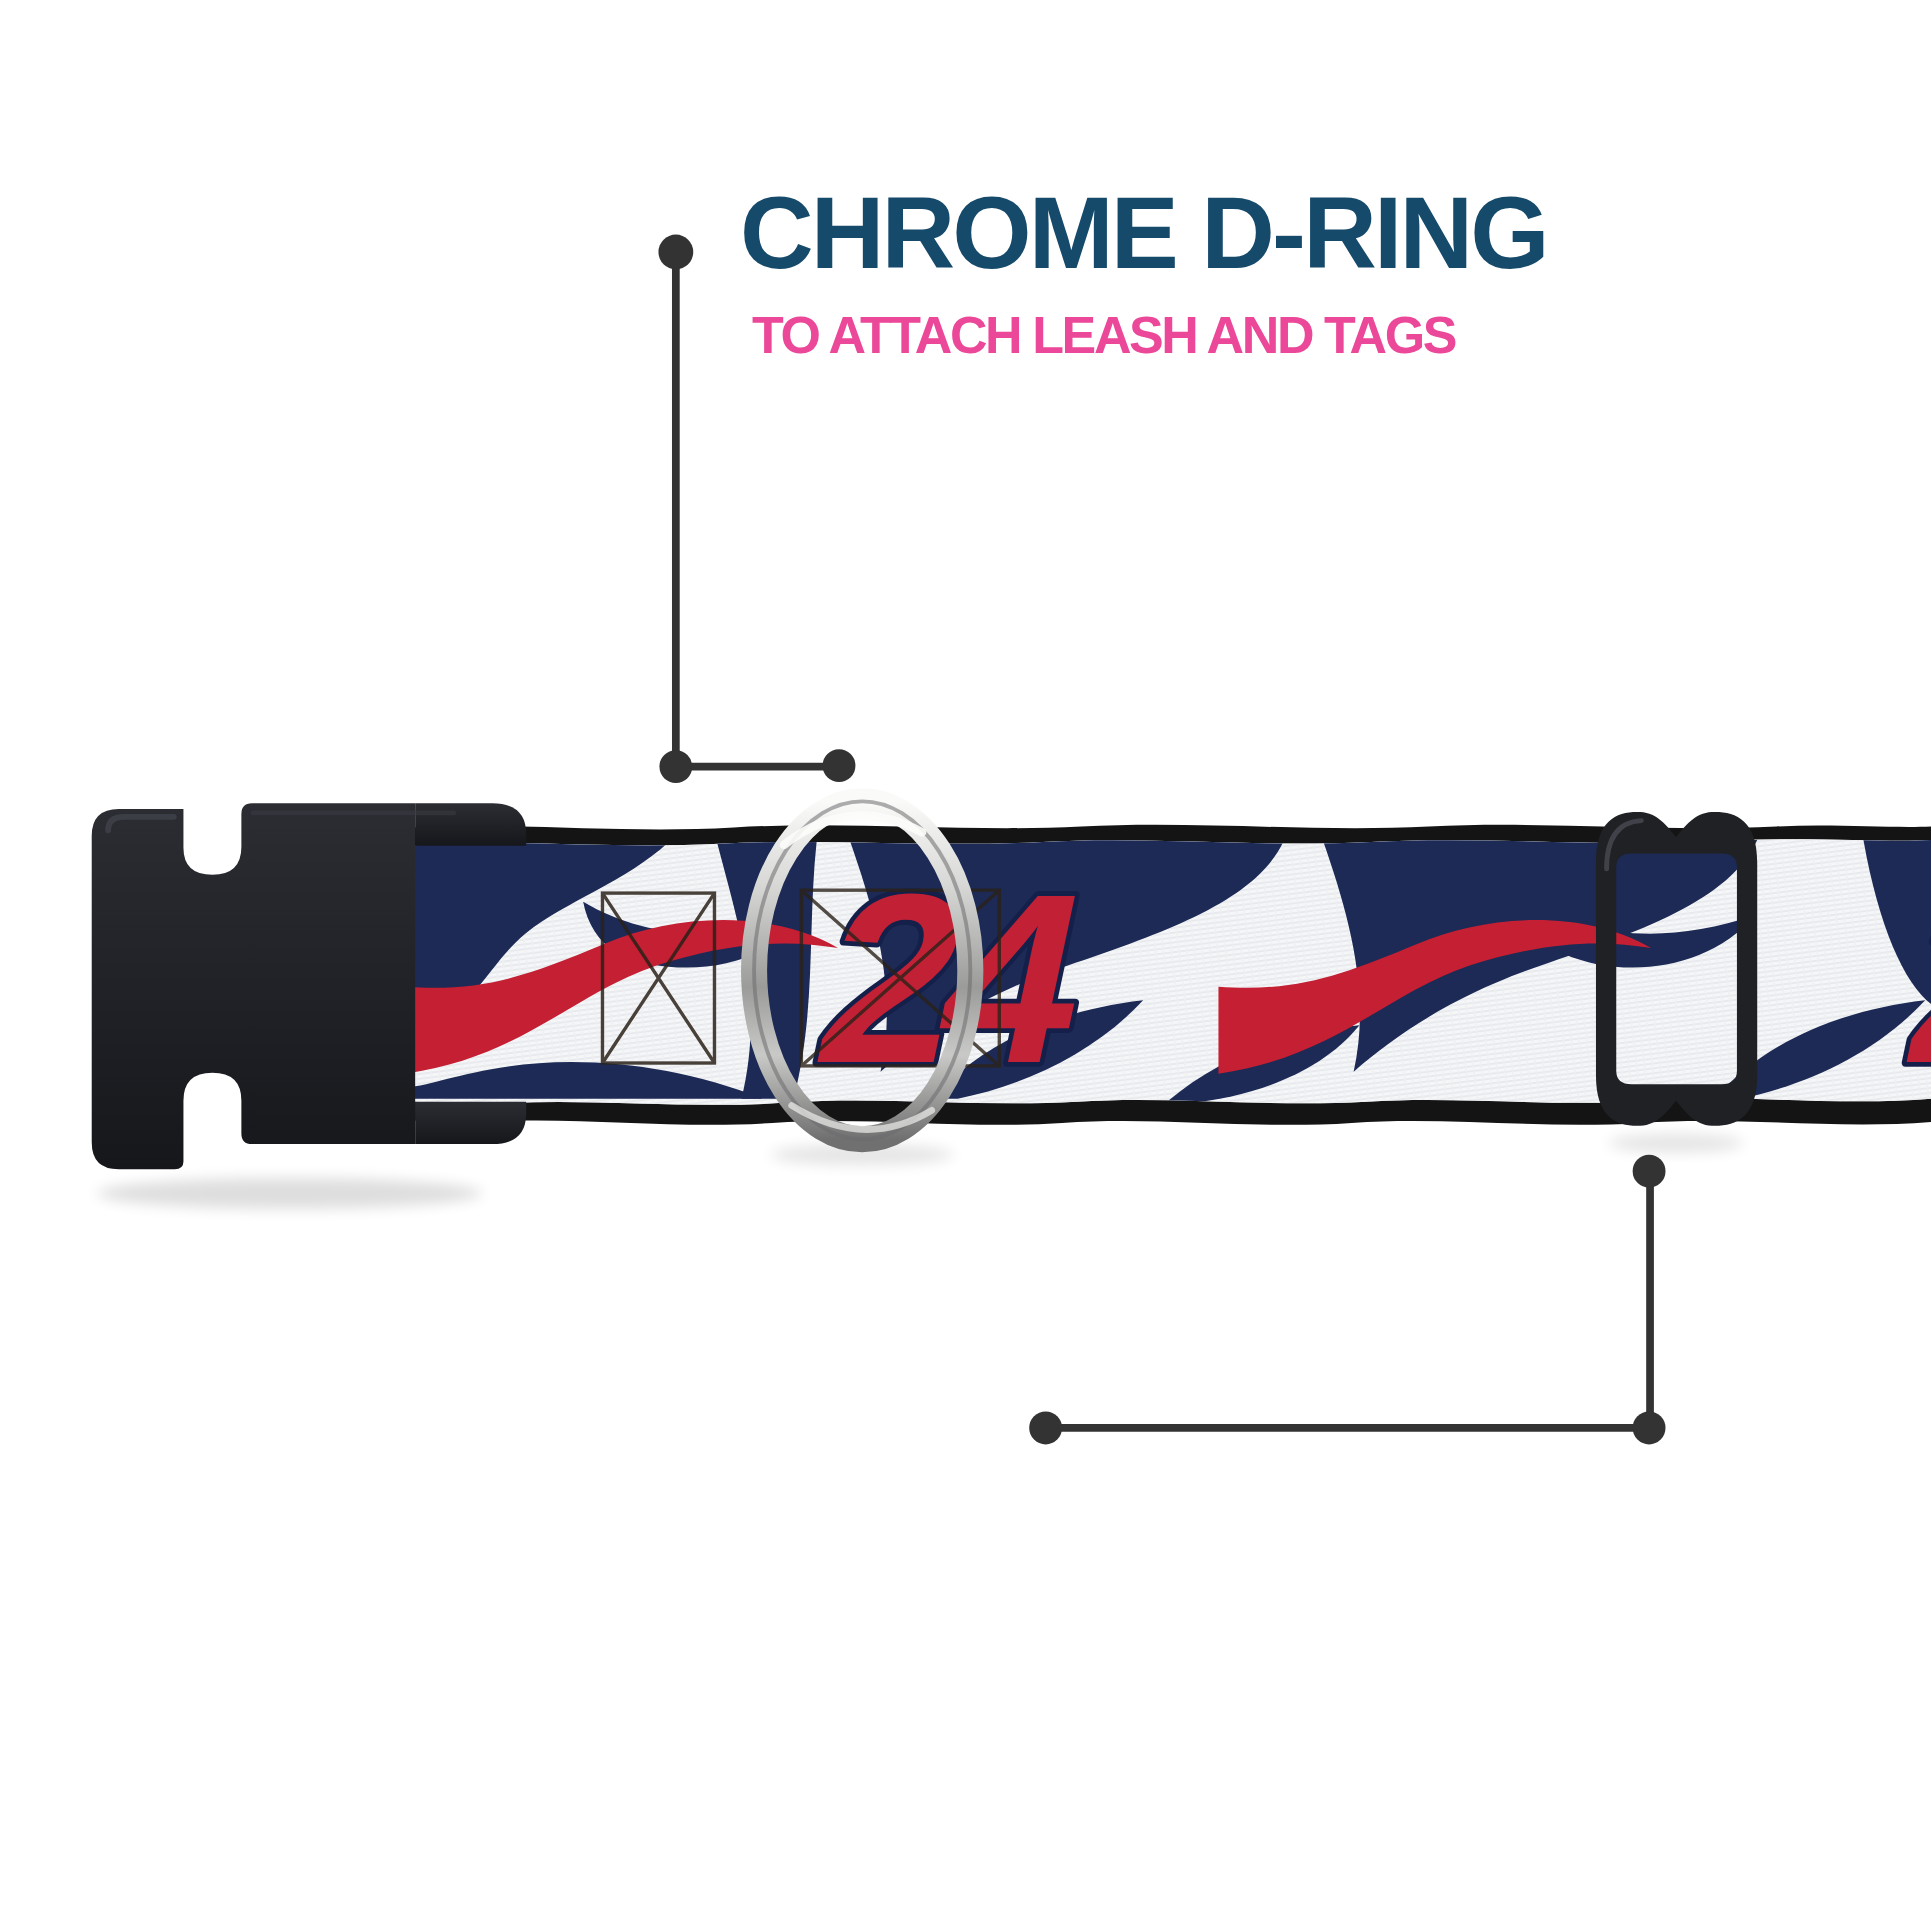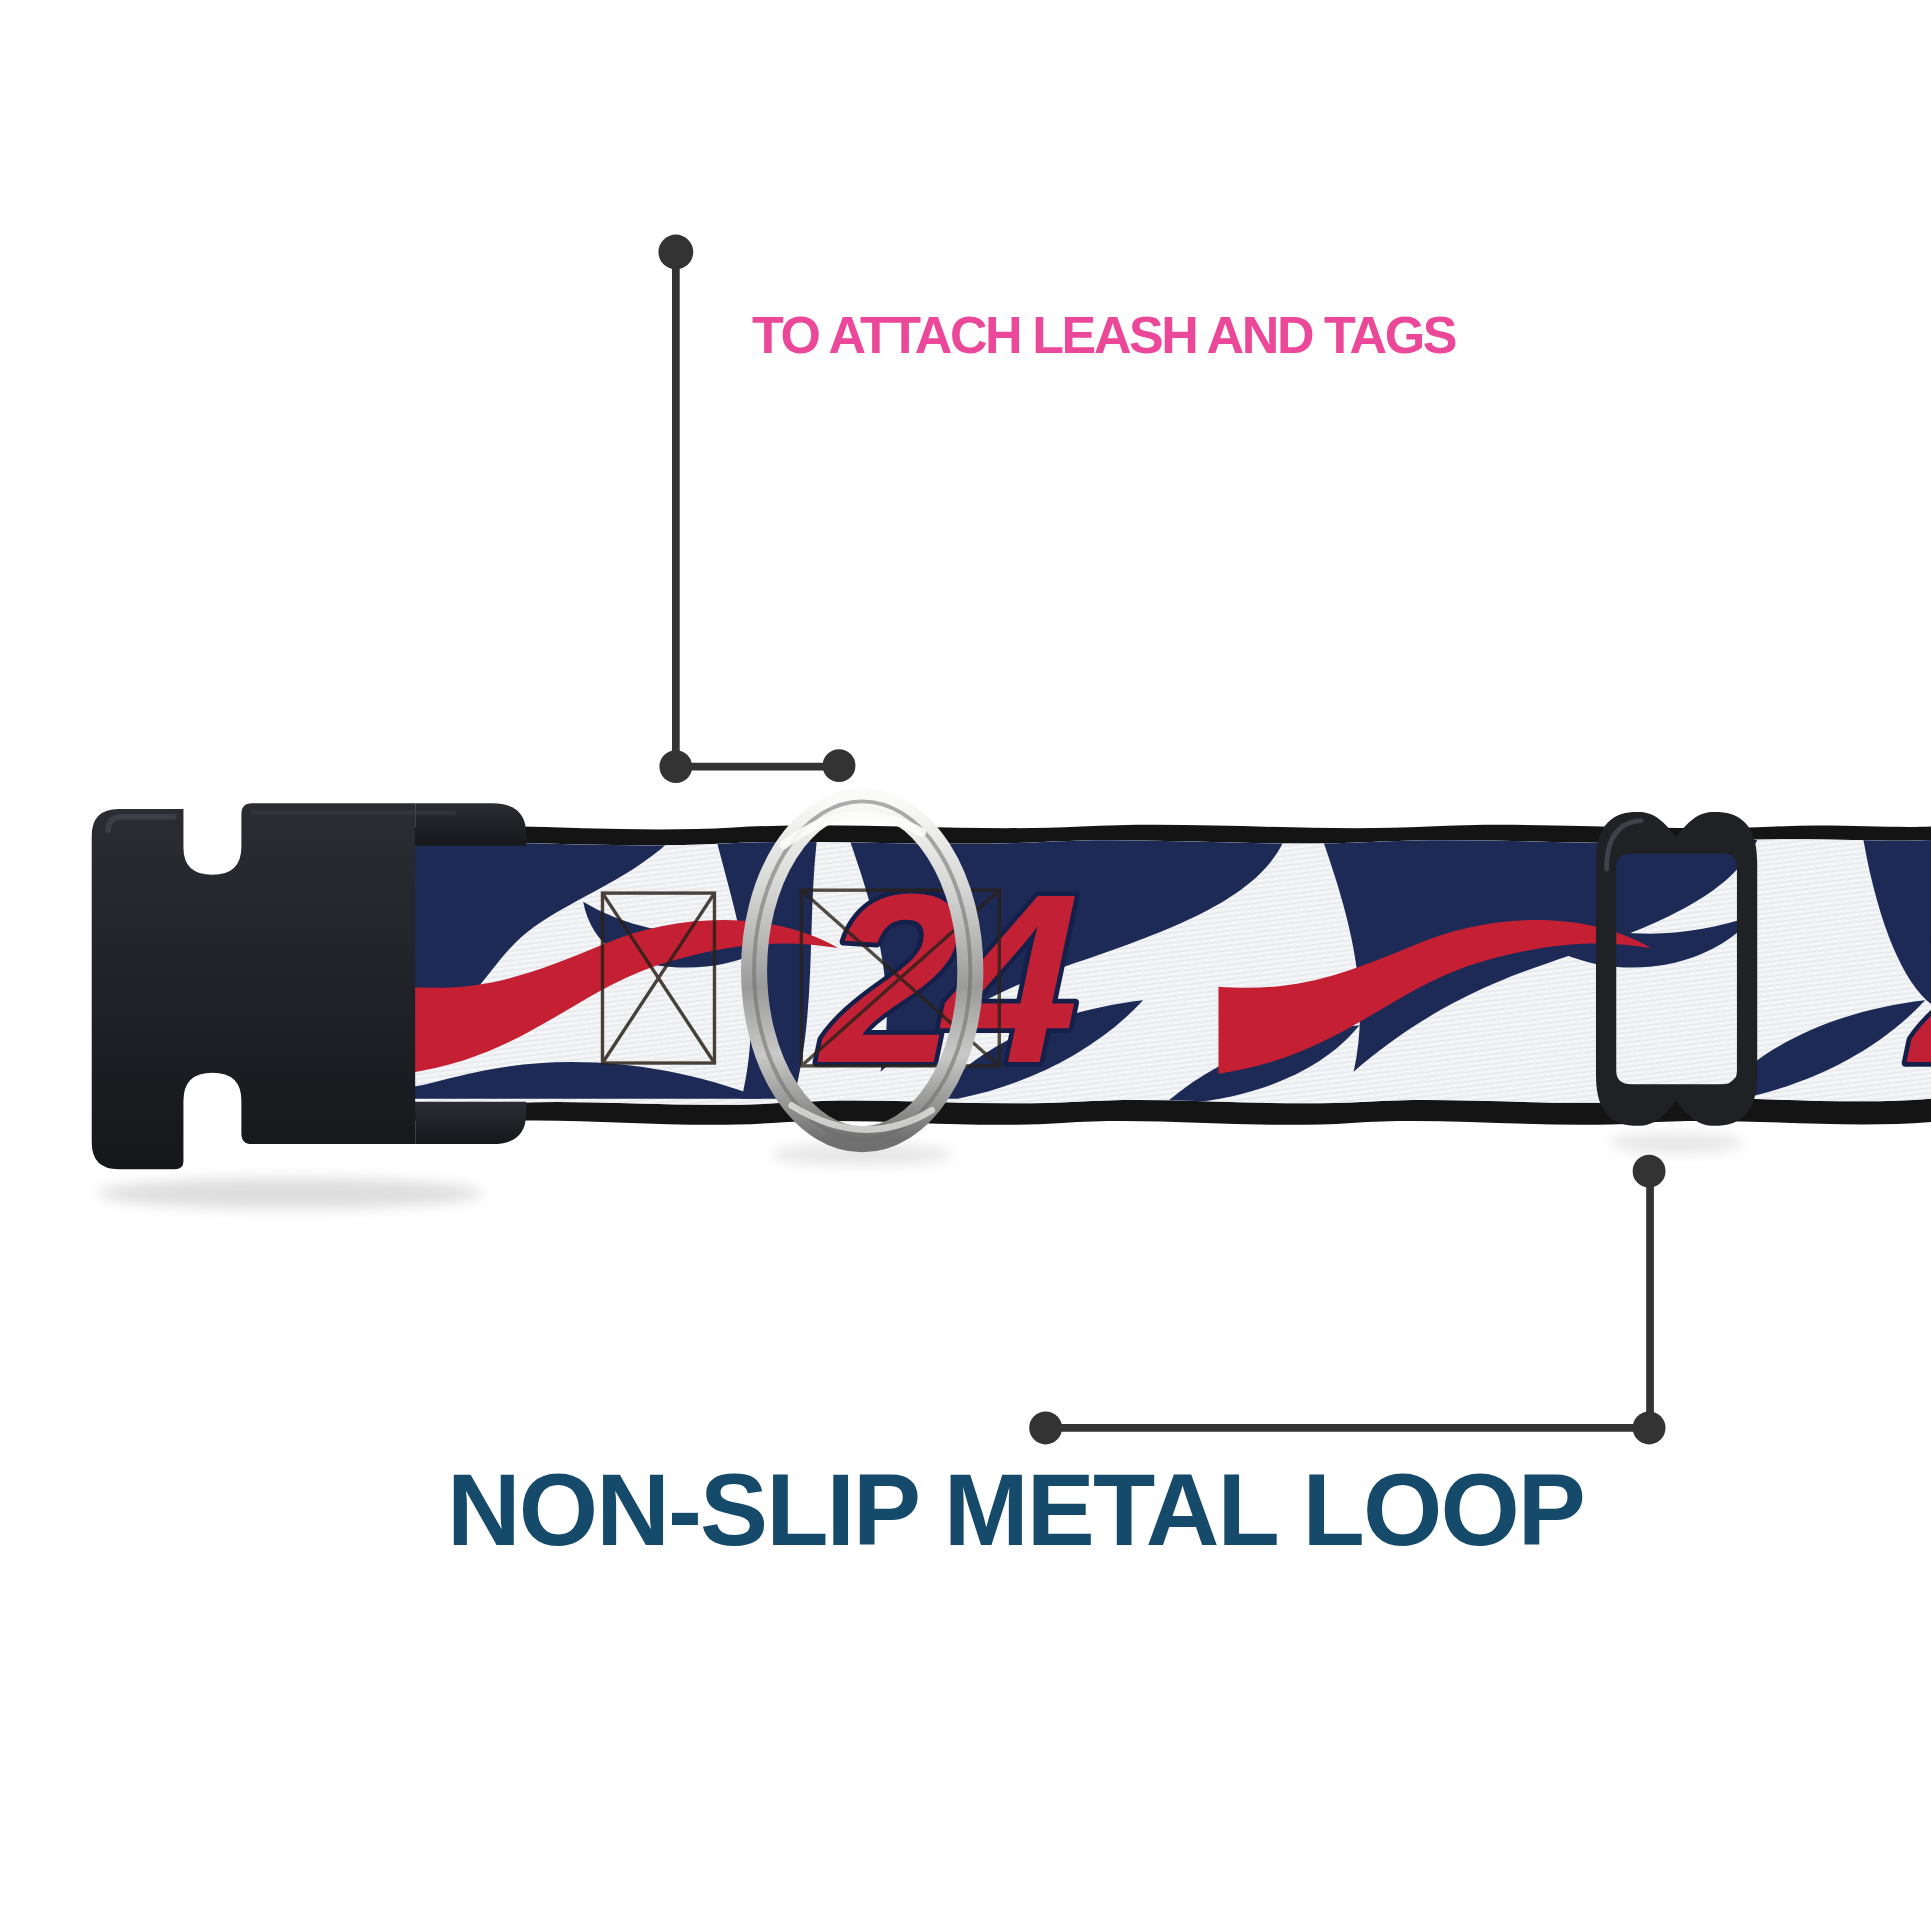--- a/index.html
+++ b/index.html
@@ -162,18 +162,18 @@
 
     <g stroke="#333333" stroke-width="8" fill="#333333">
       <line x1="1709" y1="1214" x2="1709" y2="1479"></line>
       <line x1="1709" y1="1479" x2="1083" y2="1479"></line>
       <circle cx="1708" cy="1213" r="17" stroke="none"></circle>
       <circle cx="1708" cy="1479" r="17" stroke="none"></circle>
       <circle cx="1083" cy="1479" r="17" stroke="none"></circle>
     </g>
   </svg>
 
+  <div class="callout-title" id="dring-title">CHROME D-RING</div>
   <div class="callout-sub" id="dring-sub">TO ATTACH LEASH AND TAGS</div>
 
-  <div class="callout-title" id="loop-title">NON-SLIP METAL LOOP</div>
 
 </div>
 
 
 </body></html>

